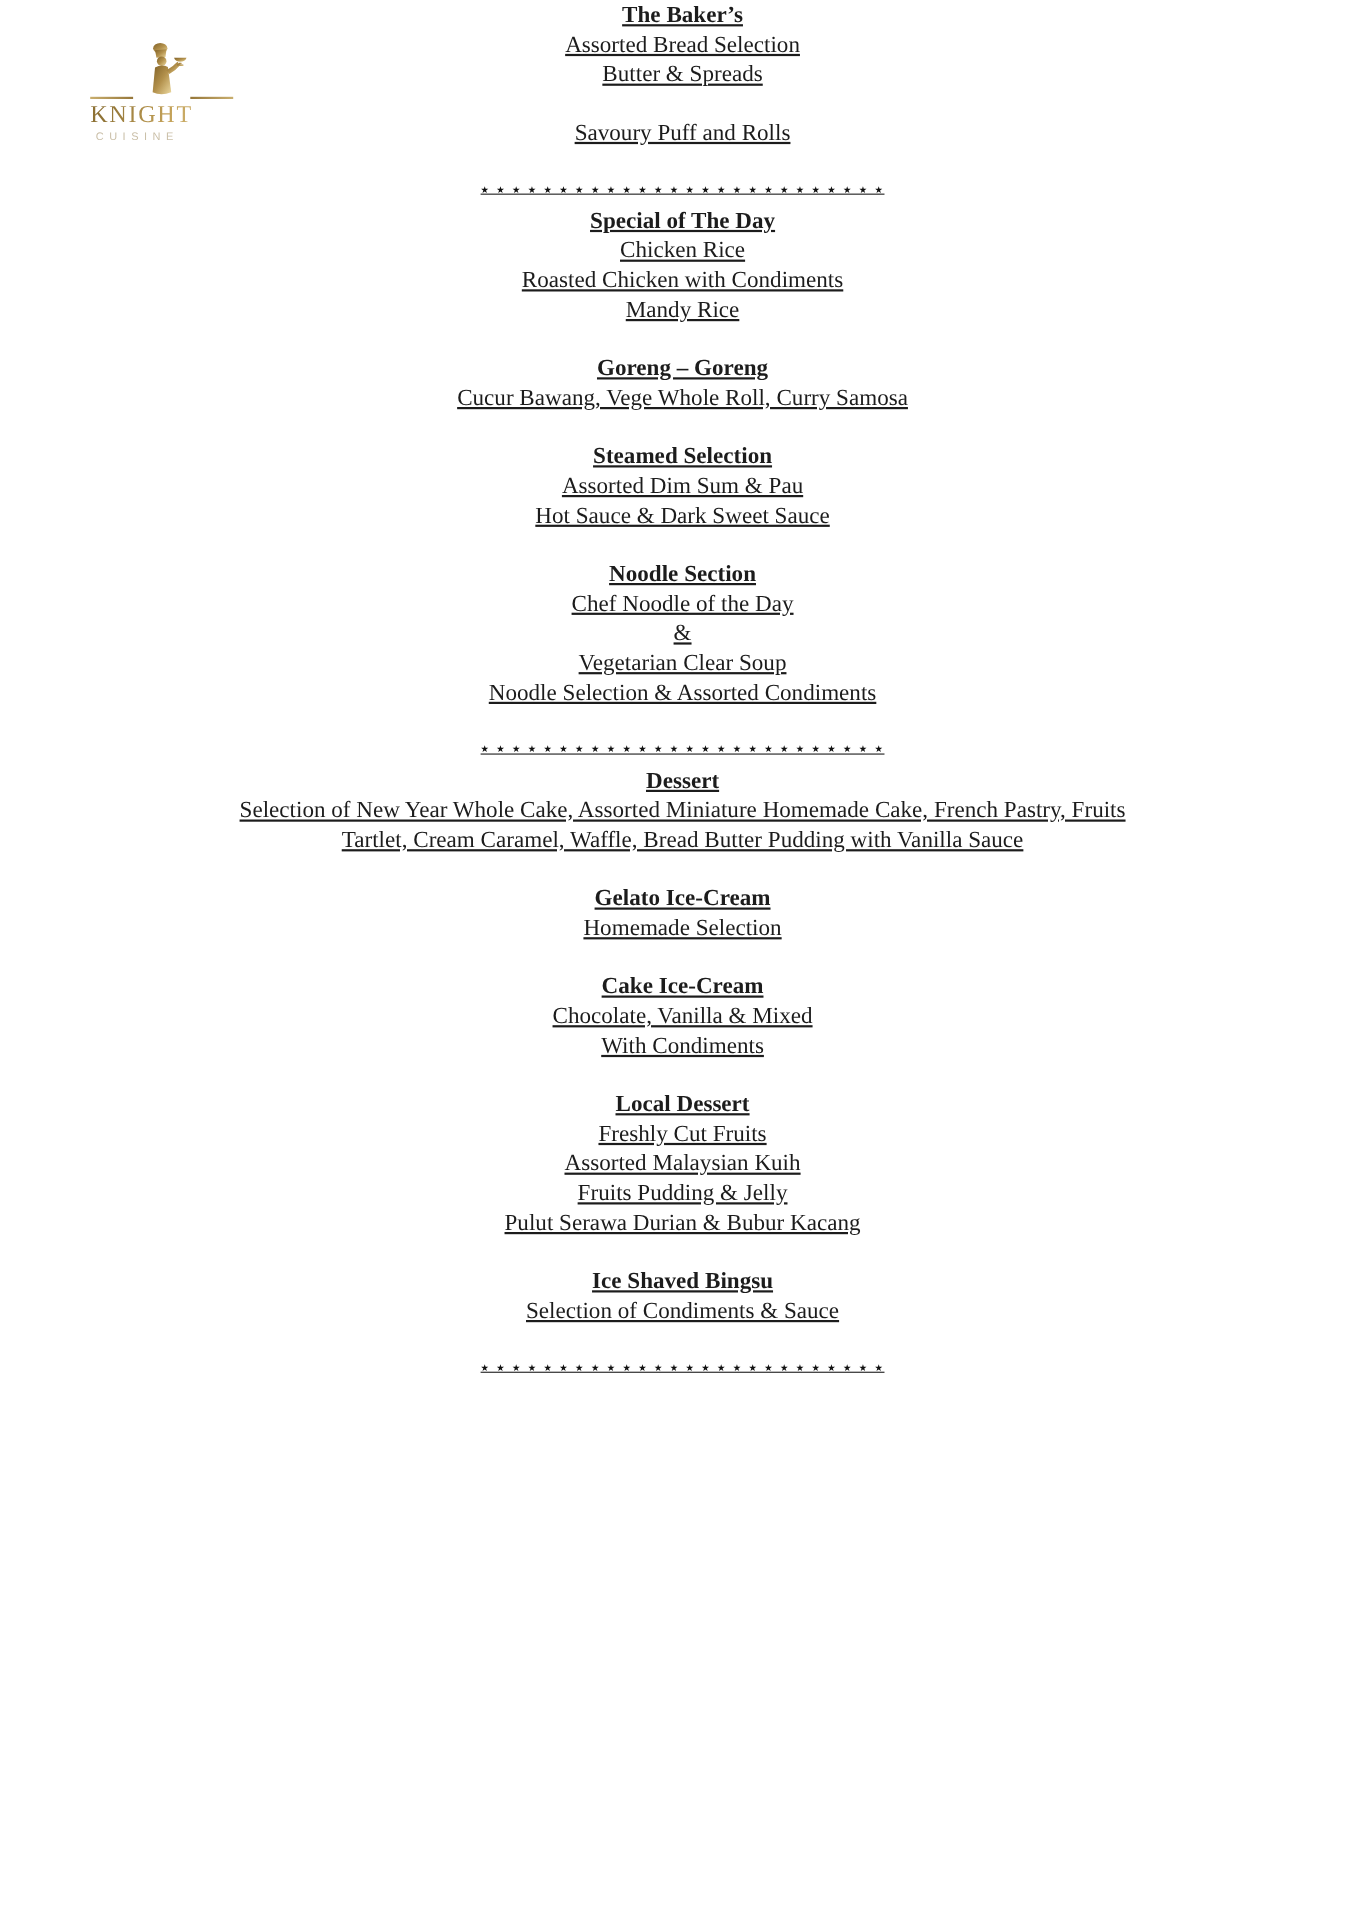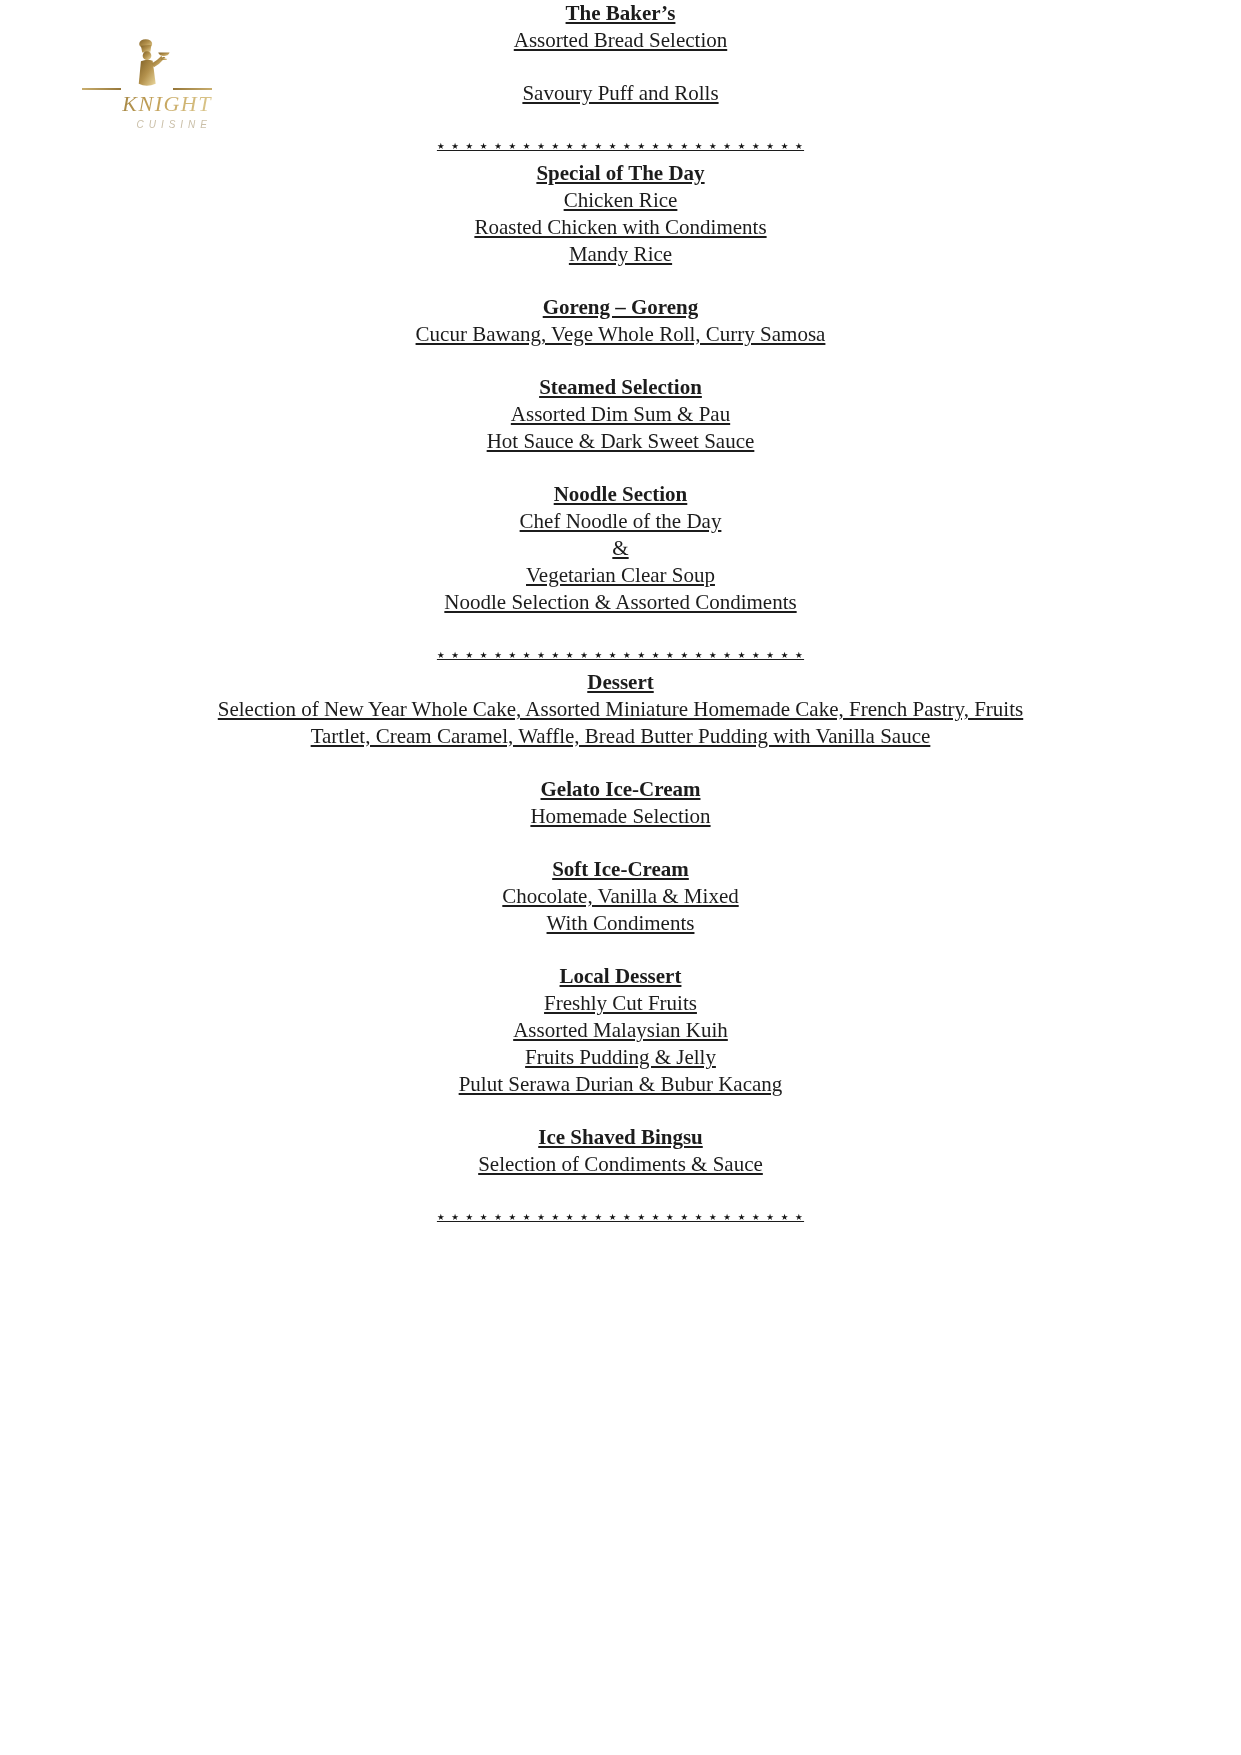--- a/index.html
+++ b/index.html
@@ -6,21 +6,21 @@
   .page {
     position:relative;
     width:1241px; height:1755px;
     background:#ffffff;
     color:#1c1c1c;
     font-family:"Liberation Serif","DejaVu Serif",serif;
     overflow:hidden;
   }
 
   
-  .logo { position:absolute; left:82px; top:34px; width:130px; text-align:right;font-style:italic; }
+  .logo { position:absolute; left:82px; top:34px; width:130px; text-align:left; }
   .logo-top { display:flex; align-items:flex-end; justify-content:center; height:58px; }
   .logo-line { flex:1; height:2px; margin-bottom:2px;
                background:linear-gradient(90deg,#c9ae6e,#96773a); }
   .logo-line.right { background:linear-gradient(90deg,#96773a,#c9ae6e); }
   .logo-figure { width:52px; height:58px; flex:0 0 auto; }
   .logo-knight {
     font-size:22px; line-height:24px; letter-spacing:1.5px; font-weight:400;
     background:linear-gradient(105deg,#8d7134 10%,#c3a158 55%,#d9c489 95%);
     -webkit-background-clip:text; background-clip:text;
     -webkit-text-fill-color:transparent; color:#a98b4a;
@@ -83,20 +83,21 @@
     </div>
     <div class="logo-knight">KNIGHT</div>
     <div class="logo-cuisine">CUISINE</div>
   </div>
 
   <div class="menu">
     <div>
         <div class="block section">
           <div class="title">The Baker’s</div>
           <div class="line">Assorted Bread Selection</div>
+          <div class="line">Butter &amp; Spreads</div>
         </div>
         <div class="block section">
           <div class="line">Savoury Puff and Rolls</div>
         </div>
         <div class="block separator">★ ★ ★ ★ ★ ★ ★ ★ ★ ★ ★ ★ ★ ★ ★ ★ ★ ★ ★ ★ ★ ★ ★ ★ ★ ★</div>
         <div class="block section">
           <div class="title">Special of The Day</div>
           <div class="line">Chicken Rice</div>
           <div class="line">Roasted Chicken with Condiments</div>
           <div class="line">Mandy Rice</div>
@@ -121,21 +122,21 @@
         <div class="block section">
           <div class="title">Dessert</div>
           <div class="line">Selection of New Year Whole Cake, Assorted Miniature Homemade Cake, French Pastry, Fruits</div>
           <div class="line">Tartlet, Cream Caramel, Waffle, Bread Butter Pudding with Vanilla Sauce</div>
         </div>
         <div class="block section">
           <div class="title">Gelato Ice-Cream</div>
           <div class="line">Homemade Selection</div>
         </div>
         <div class="block section">
-          <div class="title">Soft Ice-Cream</div>
+          <div class="title">Cake Ice-Cream</div>
           <div class="line">Chocolate, Vanilla &amp; Mixed</div>
           <div class="line">With Condiments</div>
         </div>
         <div class="block section">
           <div class="title">Local Dessert</div>
           <div class="line">Freshly Cut Fruits</div>
           <div class="line">Assorted Malaysian Kuih</div>
           <div class="line">Fruits Pudding &amp; Jelly</div>
           <div class="line">Pulut Serawa Durian &amp; Bubur Kacang</div>
         </div>

